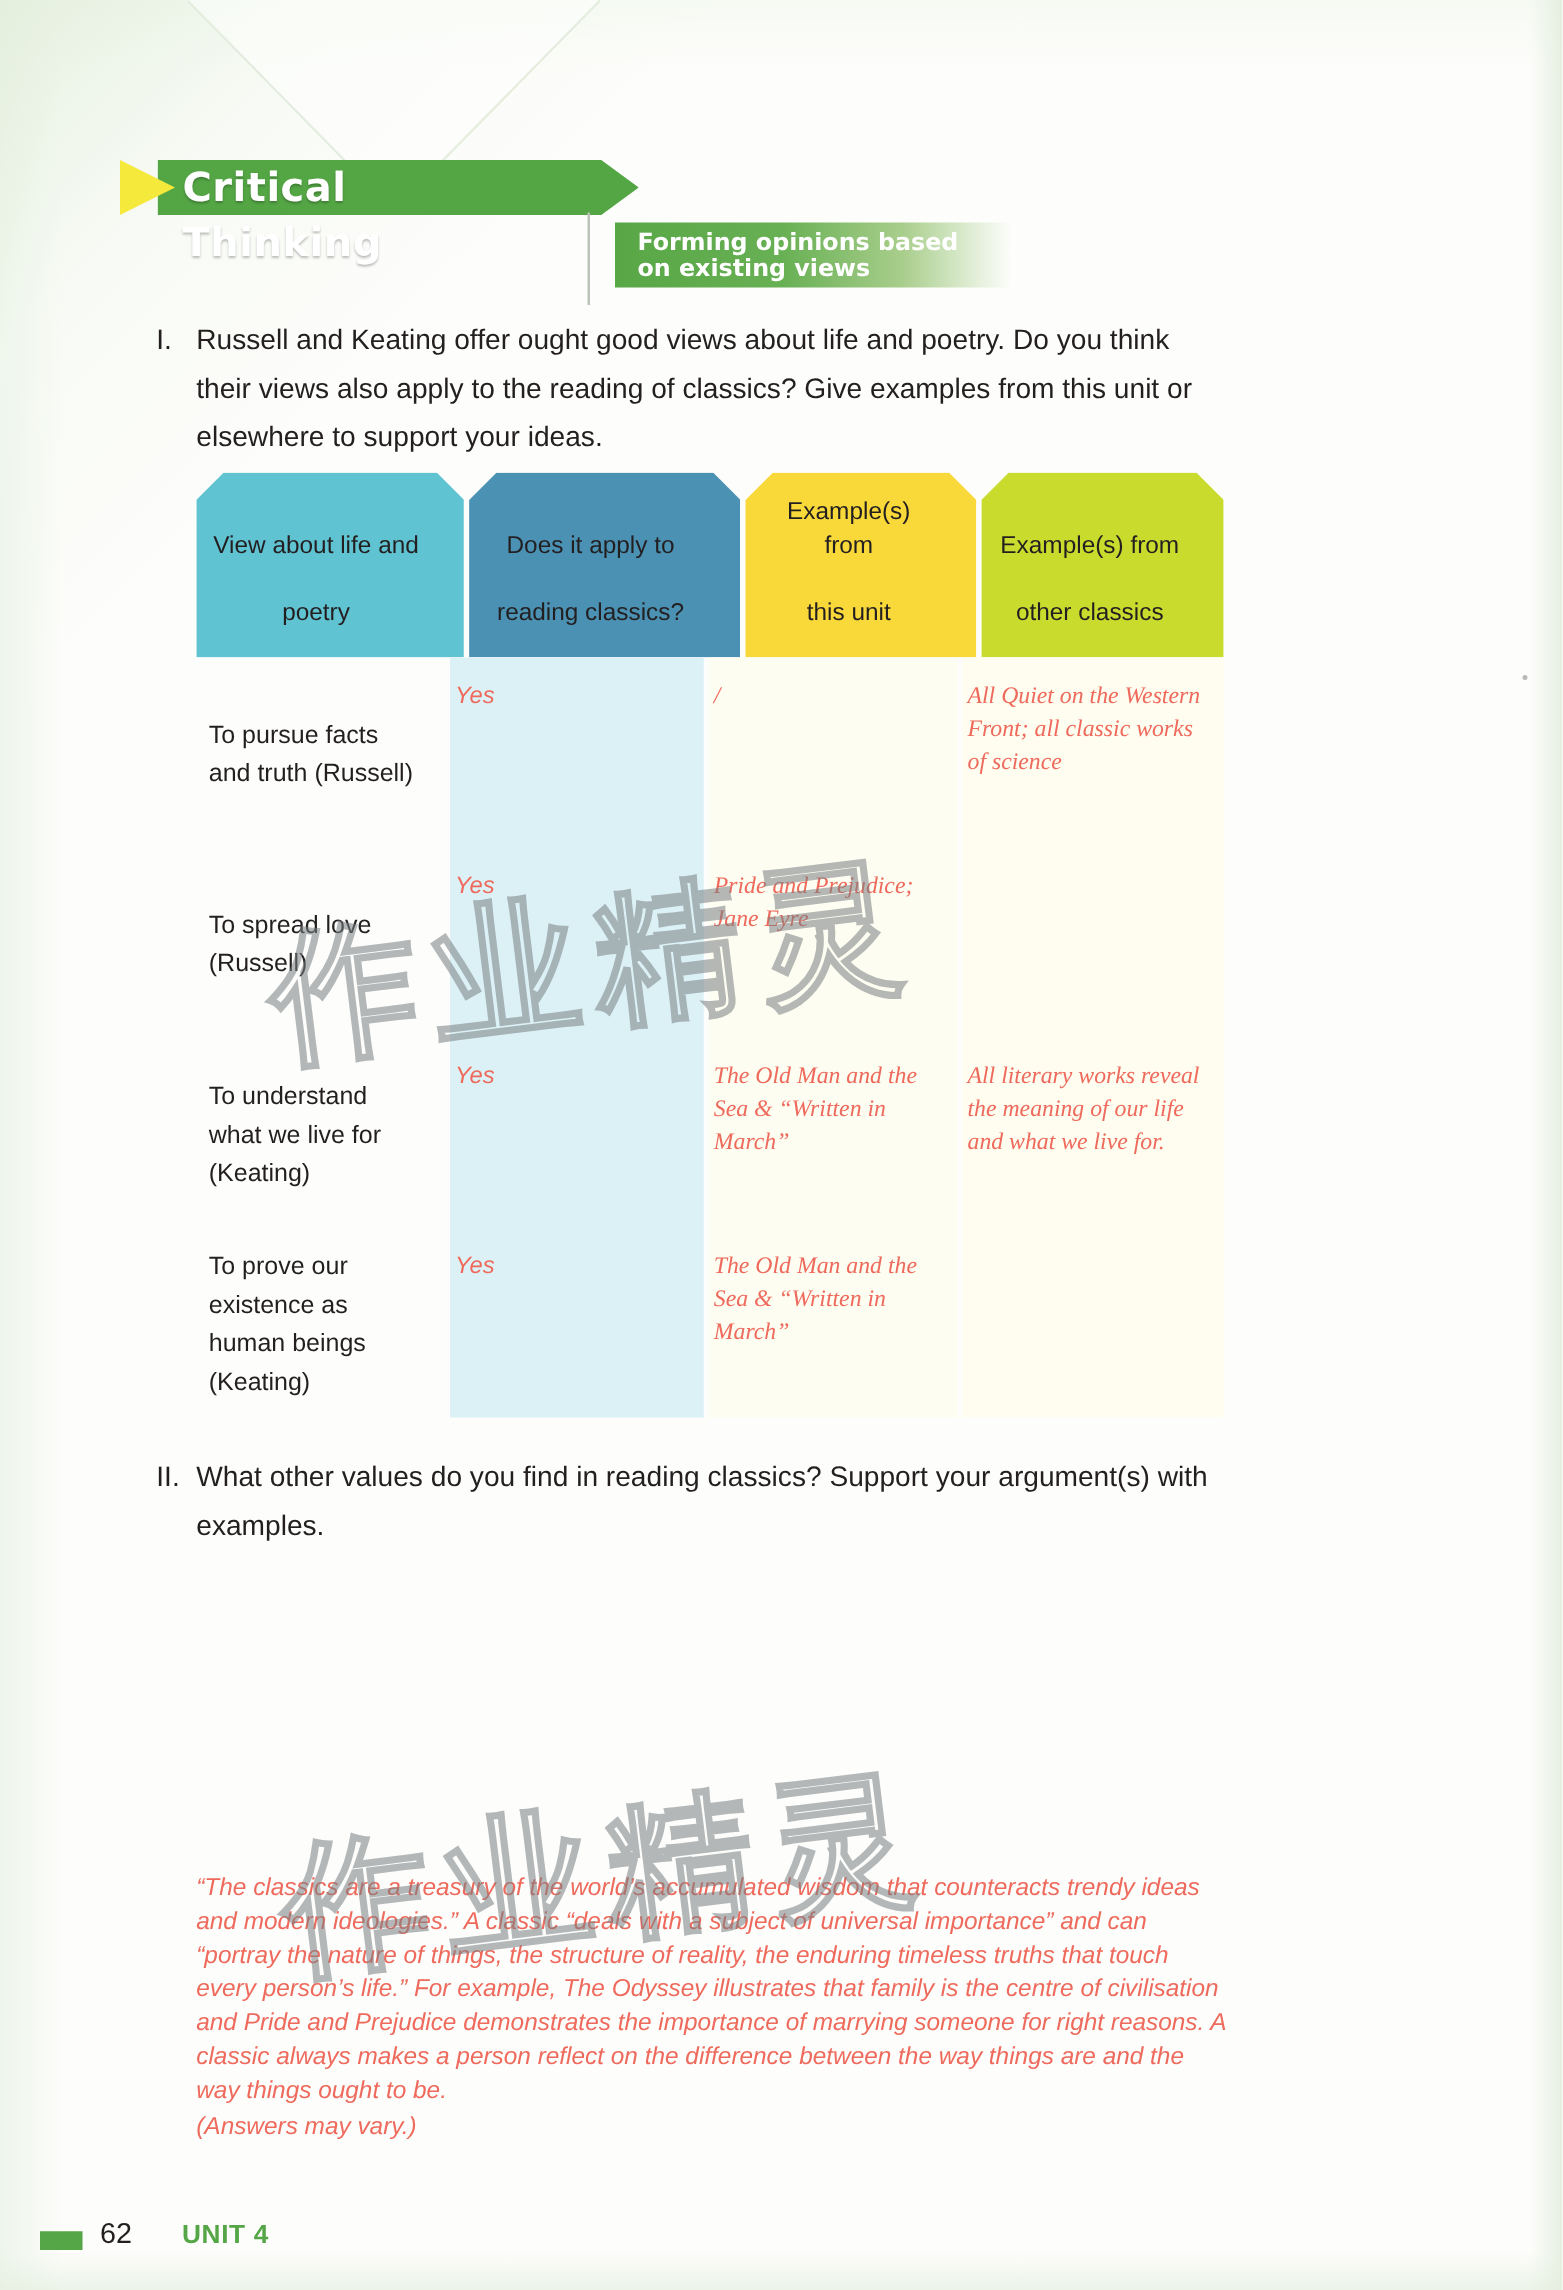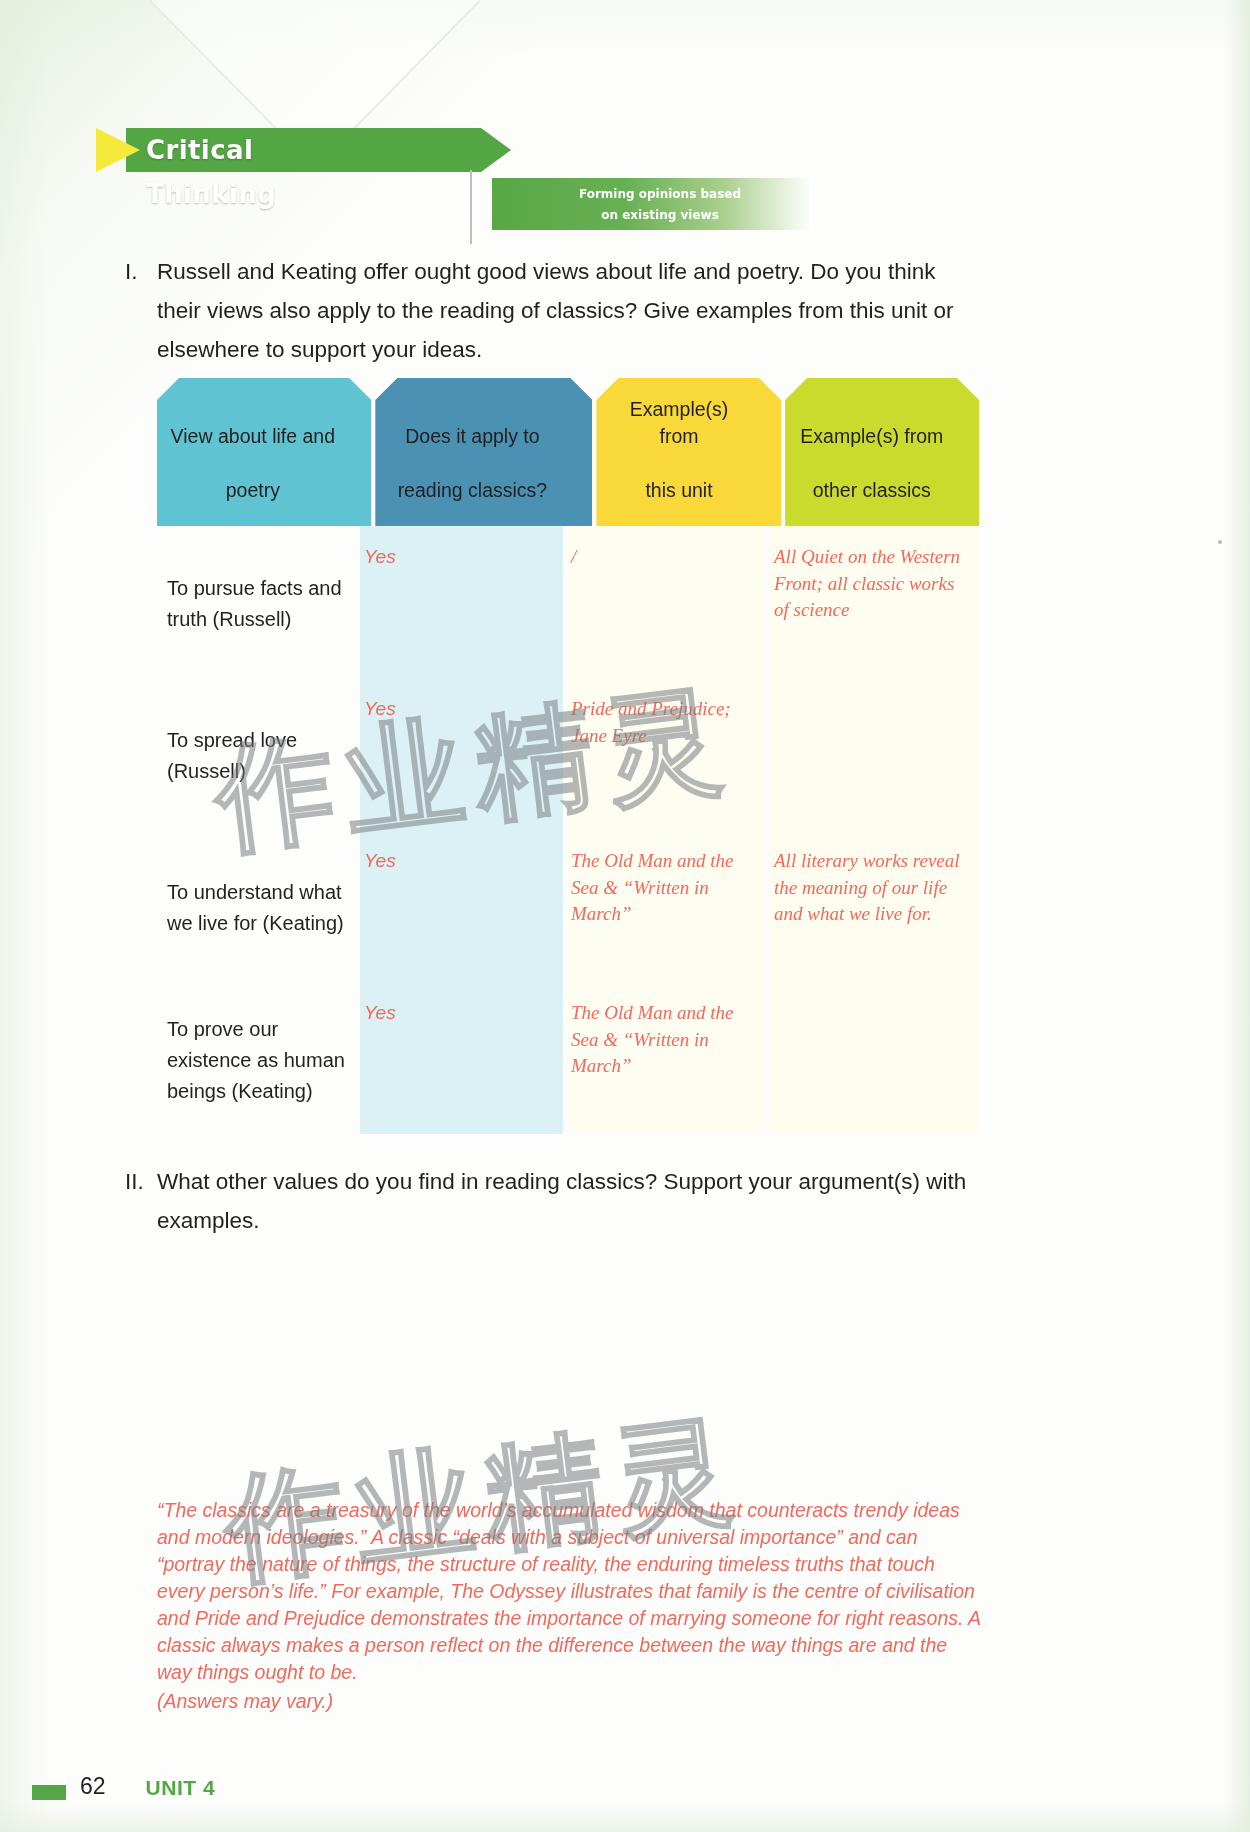--- a/index.html
+++ b/index.html
@@ -45,39 +45,38 @@
     clip-path:polygon(0 0,100% 50%,0 100%);
   }
   .ct-green{
     position:absolute;left:30px;top:0;width:385px;height:44px;
     background:#54A645;
     clip-path:polygon(0 0, calc(100% - 30px) 0, 100% 50%, calc(100% - 30px) 100%, 0 100%);
     box-shadow:0 3px 4px rgba(0,0,0,.18);
   }
   .ct-label{
     position:absolute;left:50px;top:0;height:44px;line-height:44px;
-    color:#ffffff;font-size:26px;font-weight:bold;letter-spacing:.4px;
+    color:#ffffff;font-size:32px;font-weight:bold;letter-spacing:.4px;
     font-family:"DejaVu Sans",sans-serif;
     text-shadow:0 1px 2px rgba(0,0,0,.25);
   }
 
   
   #sub-tag{position:absolute;left:470px;top:168px;}
   .sub-rule{
     position:absolute;left:0;top:2px;width:2px;height:74px;background:#b9c3b8;
   }
   .sub-box{
     position:absolute;left:22px;top:10px;width:320px;height:52px;
     background:linear-gradient(to right,#58A746 0%,#68B054 42%,#A9CE8C 72%,#E8F2E0 92%,#ffffff 100%);
   }
   .sub-text{
     position:absolute;left:18px;top:6px;width:300px;
-    color:#ffffff;font-size:12px;font-weight:bold;line-height:21px;
+    color:#ffffff;font-size:19px;font-weight:bold;line-height:21px;
     font-family:"DejaVu Sans",sans-serif;
-    text-align:center;
   }
 
   
   .q-block{position:absolute;font-size:22.5px;color:#231f20;line-height:39px;}
   .q-num{position:absolute;left:0;top:0;width:30px;text-align:left;}
   .q-body{position:absolute;left:32px;top:0;}
 
   
   #tbl{position:absolute;left:157px;top:378px;width:822px;}
   .thead{position:relative;height:148px;display:flex;}
@@ -102,21 +101,21 @@
   .col-tint-2{
     position:absolute;left:410px;top:0;width:199px;height:100%;
     background:#FEFDF2;
   }
   .col-tint-3{
     position:absolute;left:613px;top:0;width:209px;height:100%;
     background:#FEFDF0;
   }
   .trow{position:relative;display:flex;min-height:152px;}
   .td{position:relative;box-sizing:border-box;}
-  .td-0{width:203px;padding:14px 4px 10px 10px;font-size:20px;color:#231f20;line-height:31px;
+  .td-0{width:203px;padding:14px 20px 10px 10px;font-size:20px;color:#231f20;line-height:31px;
         display:flex;align-items:center;}
   .td-1{width:203px;padding:18px 0 0 4px;}
   .td-2{width:203px;padding:18px 18px 0 8px;}
   .td-3{width:213px;padding:18px 16px 0 8px;}
   .ans{
     color:#EE6A5C;font-style:italic;font-size:19px;line-height:26.5px;
     font-family:"Liberation Serif",serif;
   }
   .ans.sans{font-family:"Liberation Sans",sans-serif;font-style:italic;}
 

